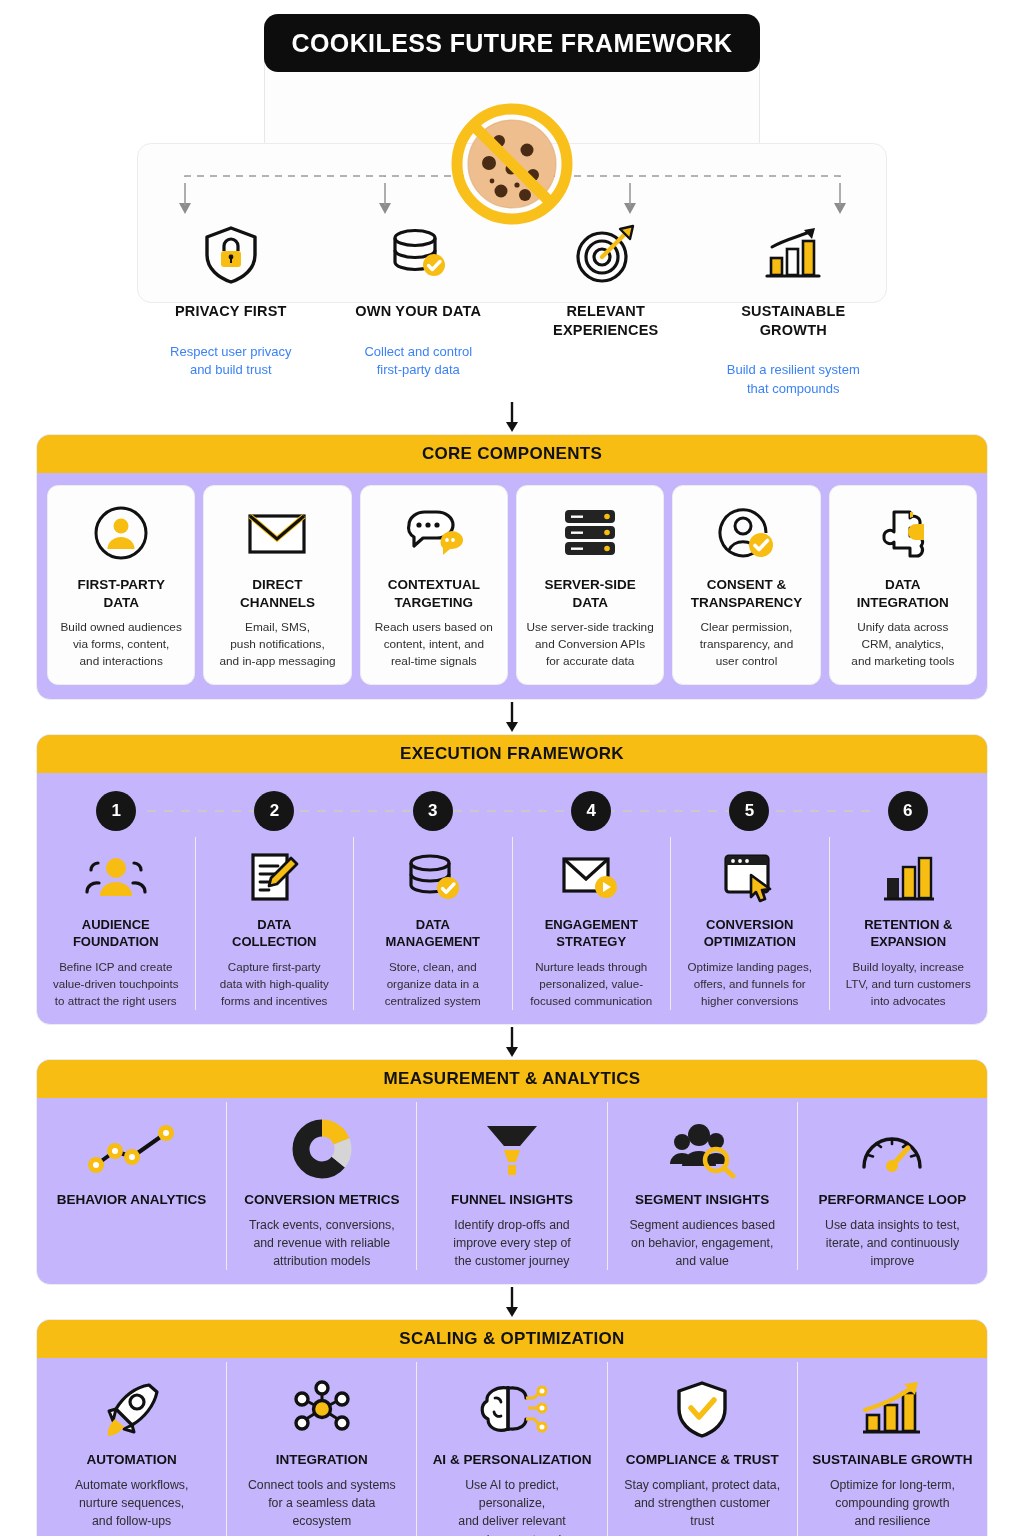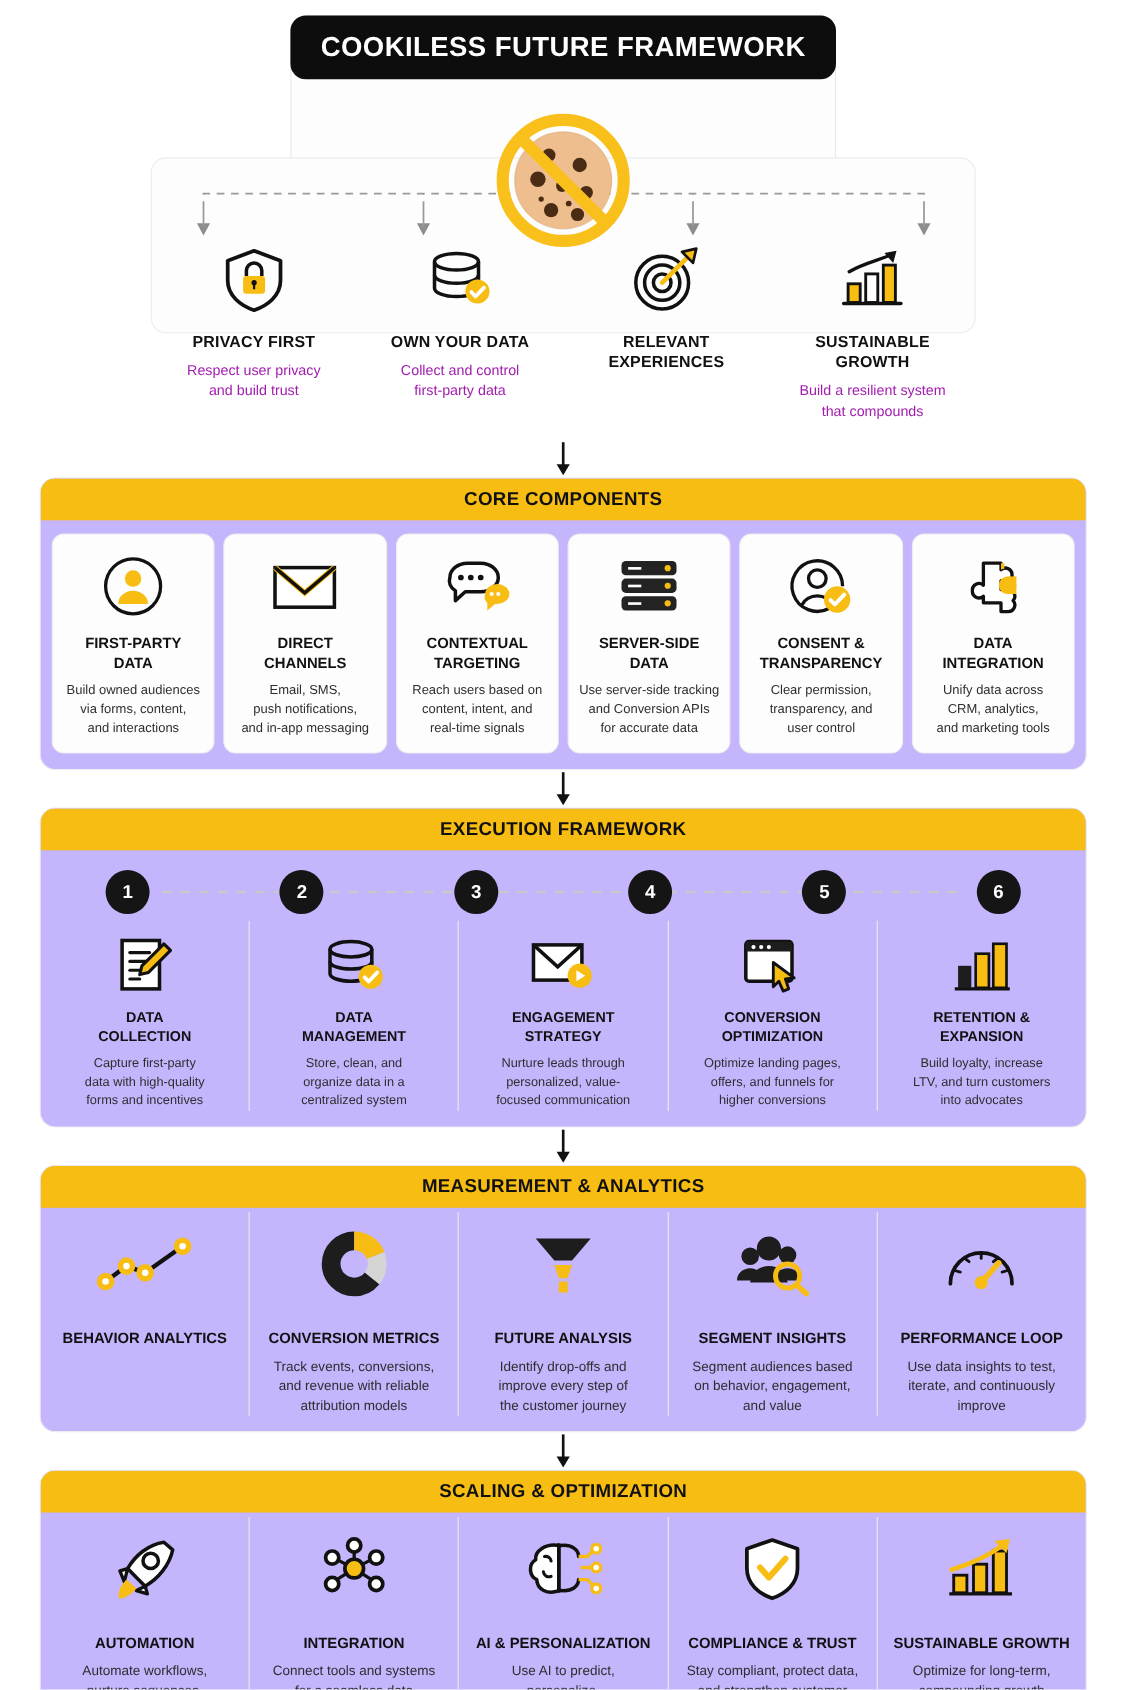--- a/index.html
+++ b/index.html
@@ -43,21 +43,21 @@
     position: absolute; left: 137px; top: 222px; width: 750px;
     display: flex; z-index: 5;
   }
   .pillar { flex: 1; text-align: center; padding: 0 6px; }
   .pillar .ic { height: 66px; display: flex; align-items: center; justify-content: center; }
   .pillar .p-title {
     margin-top: 14px; font-size: 14.5px; font-weight: bold; letter-spacing: .2px;
     line-height: 1.28; color: #111;
   }
   .pillar .p-desc {
-    margin-top: 7px; font-size: 13px; line-height: 1.42; color: #a21caf;
+    margin-top: 22px; font-size: 13px; line-height: 1.42; color: #3b82f6;
   }
 
   
   .arrow-down {
     width: 1024px; display: flex; justify-content: center; align-items: center;
     height: 34px;
   }
 
   
   .section {
@@ -106,21 +106,21 @@
   .ex-col .c-desc { margin-top: 8px; font-size: 11.6px; line-height: 1.45; color:#2e2e2e; }
 
   
   .five-body { display: flex; padding: 4px 0 14px 0; }
   .five-col {
     flex: 1; text-align: center; padding: 16px 14px 0 14px;
     border-left: 1px solid #ececec;
   }
   .five-col:first-child { border-left: none; }
   .five-col .ic { height: 62px; display:flex; align-items:center; justify-content:center; }
-  .five-col .c-title { margin-top: 29px; font-size: 13.5px; font-weight: bold; color:#111;text-align:center; }
+  .five-col .c-title { margin-top: 12px; font-size: 13.5px; font-weight: bold; color:#111;text-align:center; }
   .five-col .c-desc { margin-top: 9px; font-size: 12.3px; line-height: 1.48; color:#2e2e2e; }
 
   svg { display: block; overflow: visible; }
 </style>
 </head>
 <body>
 
 <div class="page">
 
   <div class="hero">
@@ -391,20 +391,34 @@
           <div style="flex:1;display:flex;justify-content:center;align-items:center;">
             <div style="width:40px;height:40px;border-radius:50%;background:#151515;color:#fff;display:flex;align-items:center;justify-content:center;font-size:17px;font-weight:bold;">
                 <span>6</span>
               </div>
           </div>
         </div>
       </div>
 
       <div class="ex-cols">
 
+        <div class="ex-col">
+          <div class="ic">
+            <svg width="66" height="50" viewBox="0 0 66 50">
+              <path d="M8 18 a7 7 0 0 1 7 -7" fill="none" stroke="#111" stroke-width="3.2" stroke-linecap="round"></path>
+              <path d="M4 40 a10 9 0 0 1 12 -9" fill="none" stroke="#111" stroke-width="3.2" stroke-linecap="round"></path>
+              <path d="M58 18 a7 7 0 0 0 -7 -7" fill="none" stroke="#111" stroke-width="3.2" stroke-linecap="round"></path>
+              <path d="M62 40 a10 9 0 0 0 -12 -9" fill="none" stroke="#111" stroke-width="3.2" stroke-linecap="round"></path>
+              <circle cx="33" cy="16" r="10" fill="#F7BD12"></circle>
+              <path d="M17 44 a16 14 0 0 1 32 0 Z" fill="#F7BD12"></path>
+            </svg>
+          </div>
+          <div class="c-title">AUDIENCE<br>FOUNDATION</div>
+          <div class="c-desc">Befine ICP and create<br>value-driven touchpoints<br>to attract the right users</div>
+        </div>
 
         <div class="ex-col">
           <div class="ic">
             <svg width="58" height="54" viewBox="0 0 58 54">
               <rect x="8" y="5" width="34" height="44" fill="#fff" stroke="#111" stroke-width="3.2"></rect>
               <g stroke="#111" stroke-width="2.8" stroke-linecap="round">
                 <line x1="15" y1="16" x2="33" y2="16"></line>
                   <line x1="15" y1="24" x2="33" y2="24"></line>
                 <line x1="15" y1="32" x2="28" y2="32"></line>
                   <line x1="15" y1="40" x2="24" y2="40"></line>
@@ -520,21 +534,21 @@
       </div>
 
       <div class="five-col">
         <div class="ic">
           <svg width="60" height="58" viewBox="0 0 60 58">
             <path d="M5 6 H55 L38 26 H22 Z" fill="#1d1d1d"></path>
             <path d="M22 30 H38 L34 42 H26 Z" fill="#F7BD12"></path>
             <rect x="26" y="45" width="8" height="10" fill="#F7BD12"></rect>
           </svg>
         </div>
-        <div class="c-title">FUTURE ANALYSIS</div>
+        <div class="c-title">FUNNEL INSIGHTS</div>
         <div class="c-desc">Identify drop-offs and<br>improve every step of<br>the customer journey</div>
       </div>
 
       <div class="five-col">
         <div class="ic">
           <svg width="72" height="58" viewBox="0 0 72 58">
             <circle cx="16" cy="22" r="8" fill="#1d1d1d"></circle>
             <path d="M4 44 a12 11 0 0 1 24 0 Z" fill="#1d1d1d"></path>
             <circle cx="50" cy="21" r="8" fill="#1d1d1d"></circle>
             <path d="M38 44 a12 11 0 0 1 24 0 Z" fill="#1d1d1d"></path>

